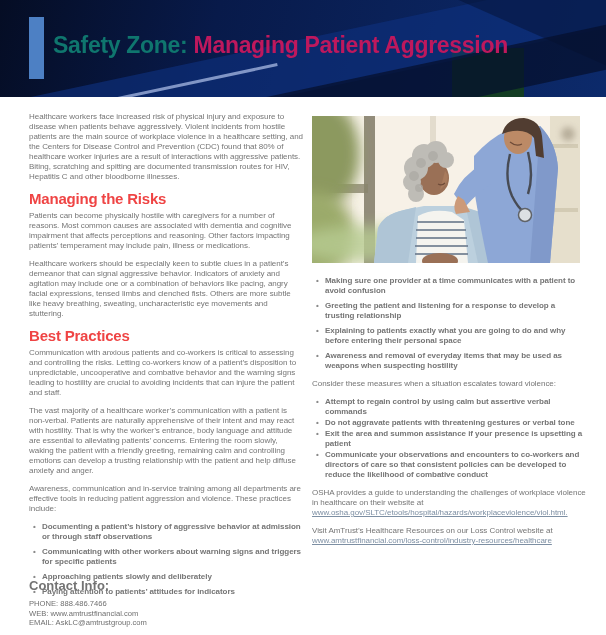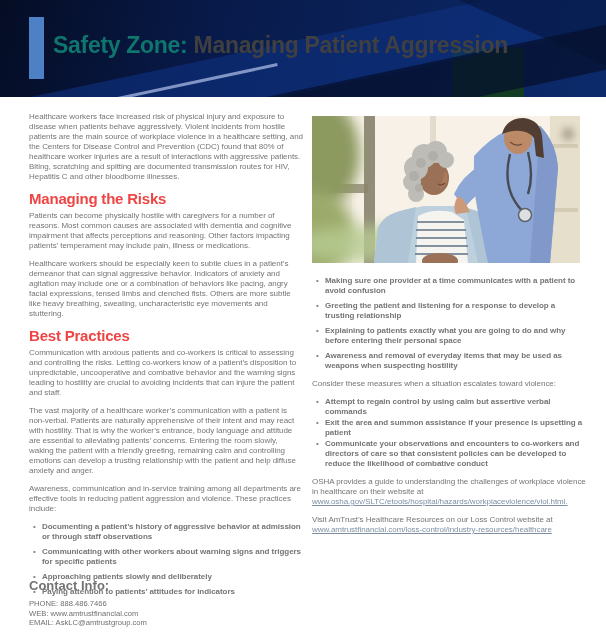--- a/index.html
+++ b/index.html
@@ -18,21 +18,21 @@
   .banner .tape1 { position:absolute; left:-60px; top:34px; width:780px; height:52px; background:#0e2f7d; opacity:.65; transform:rotate(-12deg); }
   .banner .tape2 { position:absolute; left:-60px; top:84px; width:780px; height:44px; background:#05102e; opacity:.75; transform:rotate(-12deg); }
   .banner .tape3 { position:absolute; left:300px; top:-40px; width:420px; height:60px; background:#061438; opacity:.55; transform:rotate(24deg); }
   .banner .sliver { position:absolute; left:40px; top:88px; width:240px; height:3px; background:#a9bbe4; opacity:.75; transform:rotate(-12deg); }
   .accent-bar { position:absolute; left:29px; top:17px; width:15px; height:62px; background:#4d80c4; z-index:3; }
   .title {
     position:absolute; left:53px; top:32px; z-index:3; white-space:nowrap;
     font-size:23px; font-weight:bold; letter-spacing:-0.3px;
   }
   .title .t-green { color:#0f766e; }
-  .title .t-white { color:#404040; }
+  .title .t-white { color:#be185d; }
 
   
   .col { position:absolute; }
   .col-left  { left:29px;  top:112px; width:274px; }
   .col-right { left:312px; top:116px; width:274px; }
 
   p.body, .bullets li {
     font-size:8px; letter-spacing:-0.05px; line-height:10px; color:#757575;
   }
   p.body { margin:0 0 8px 0; }
@@ -175,20 +175,21 @@
     <ul class="bullets">
       <li>Making sure one provider at a time communicates with a patient to avoid confusion</li>
       <li>Greeting the patient and listening for a response to develop a trusting relationship</li>
       <li>Explaining to patients exactly what you are going to do and why before entering their personal space</li>
       <li>Awareness and removal of everyday items that may be used as weapons when suspecting hostility</li>
     </ul>
 
     <p class="body">Consider these measures when a situation escalates toward violence:</p>
     <ul class="bullets tight">
       <li>Attempt to regain control by using calm but assertive verbal commands</li>
+      <li>Do not aggravate patients with threatening gestures or verbal tone</li>
       <li>Exit the area and summon assistance if your presence is upsetting a patient</li>
       <li>Communicate your observations and encounters to co-workers and directors of care so that consistent policies can be developed to reduce the likelihood of combative conduct</li>
     </ul>
 
     <p class="body" style=""><span>OSHA provides a guide to understanding the challenges of workplace violence in healthcare on their website at </span><a class="link">www.osha.gov/SLTC/etools/hospital/hazards/workplaceviolence/viol.html.</a></p>
 
     <p class="body" style="margin-top:4px;"><span>Visit AmTrust’s Healthcare Resources on our Loss Control website at </span><a class="link">www.amtrustfinancial.com/loss-control/industry-resources/healthcare</a></p>
   </div>
 
   <div class="contact">

